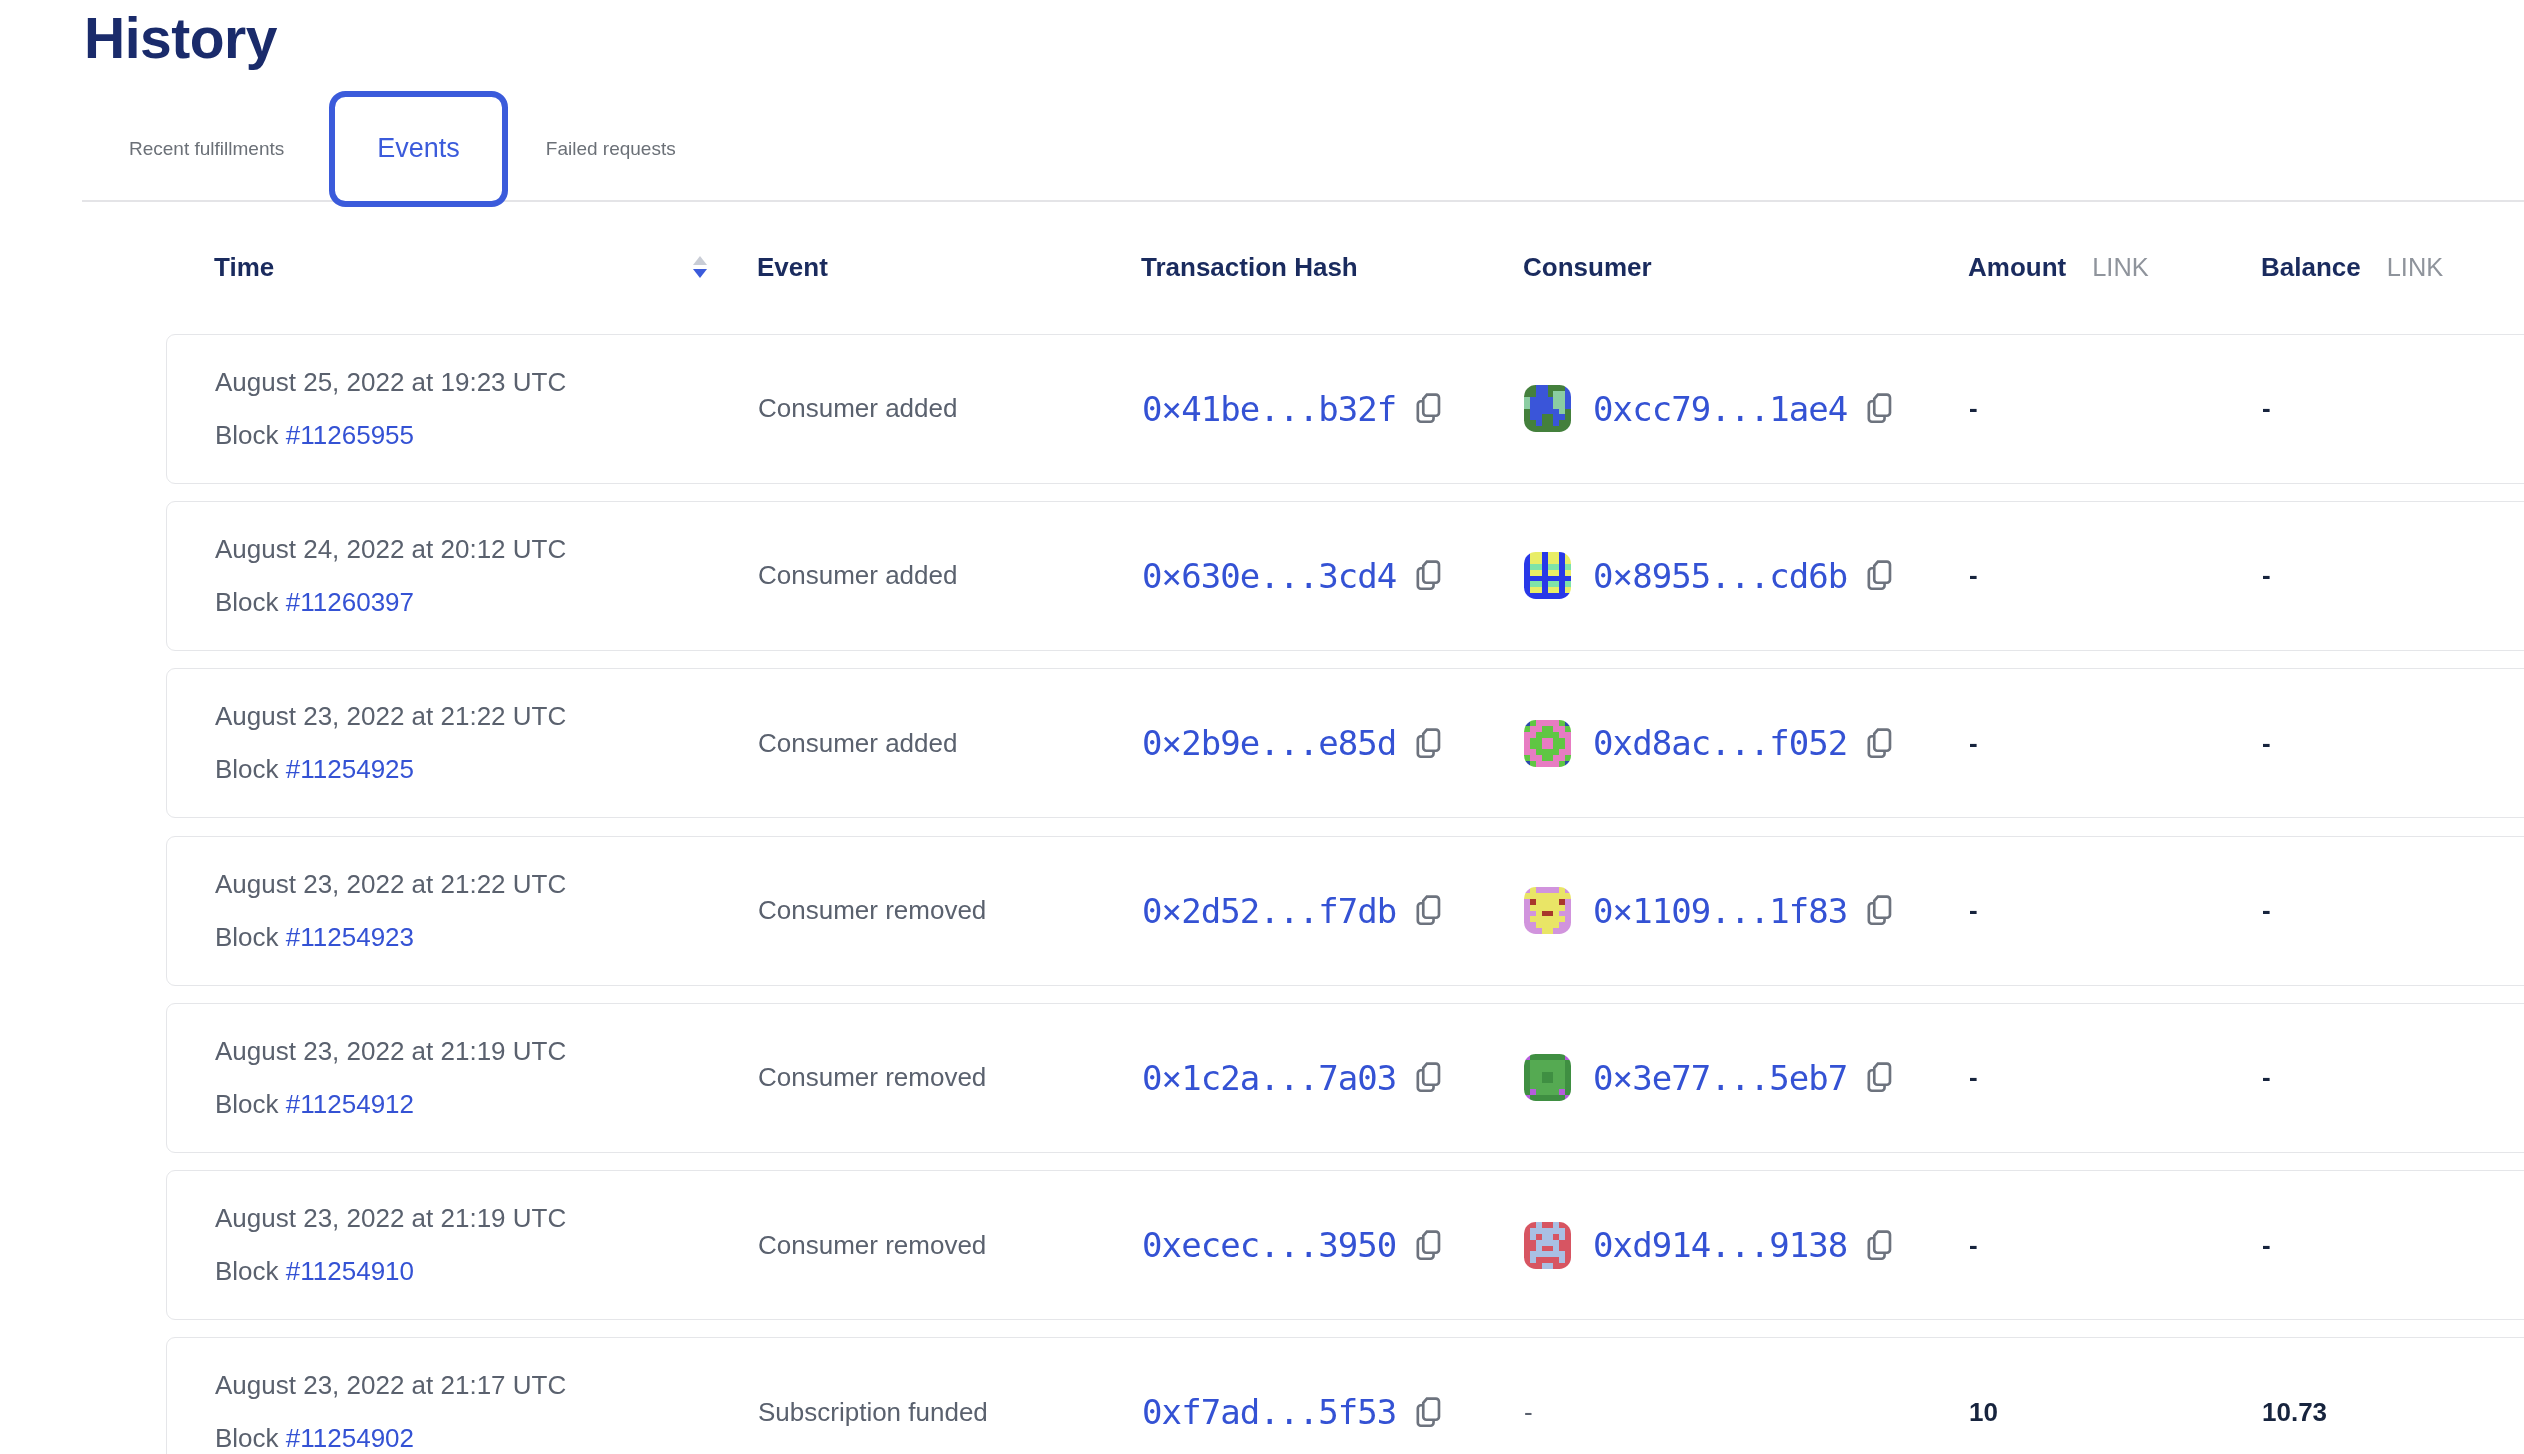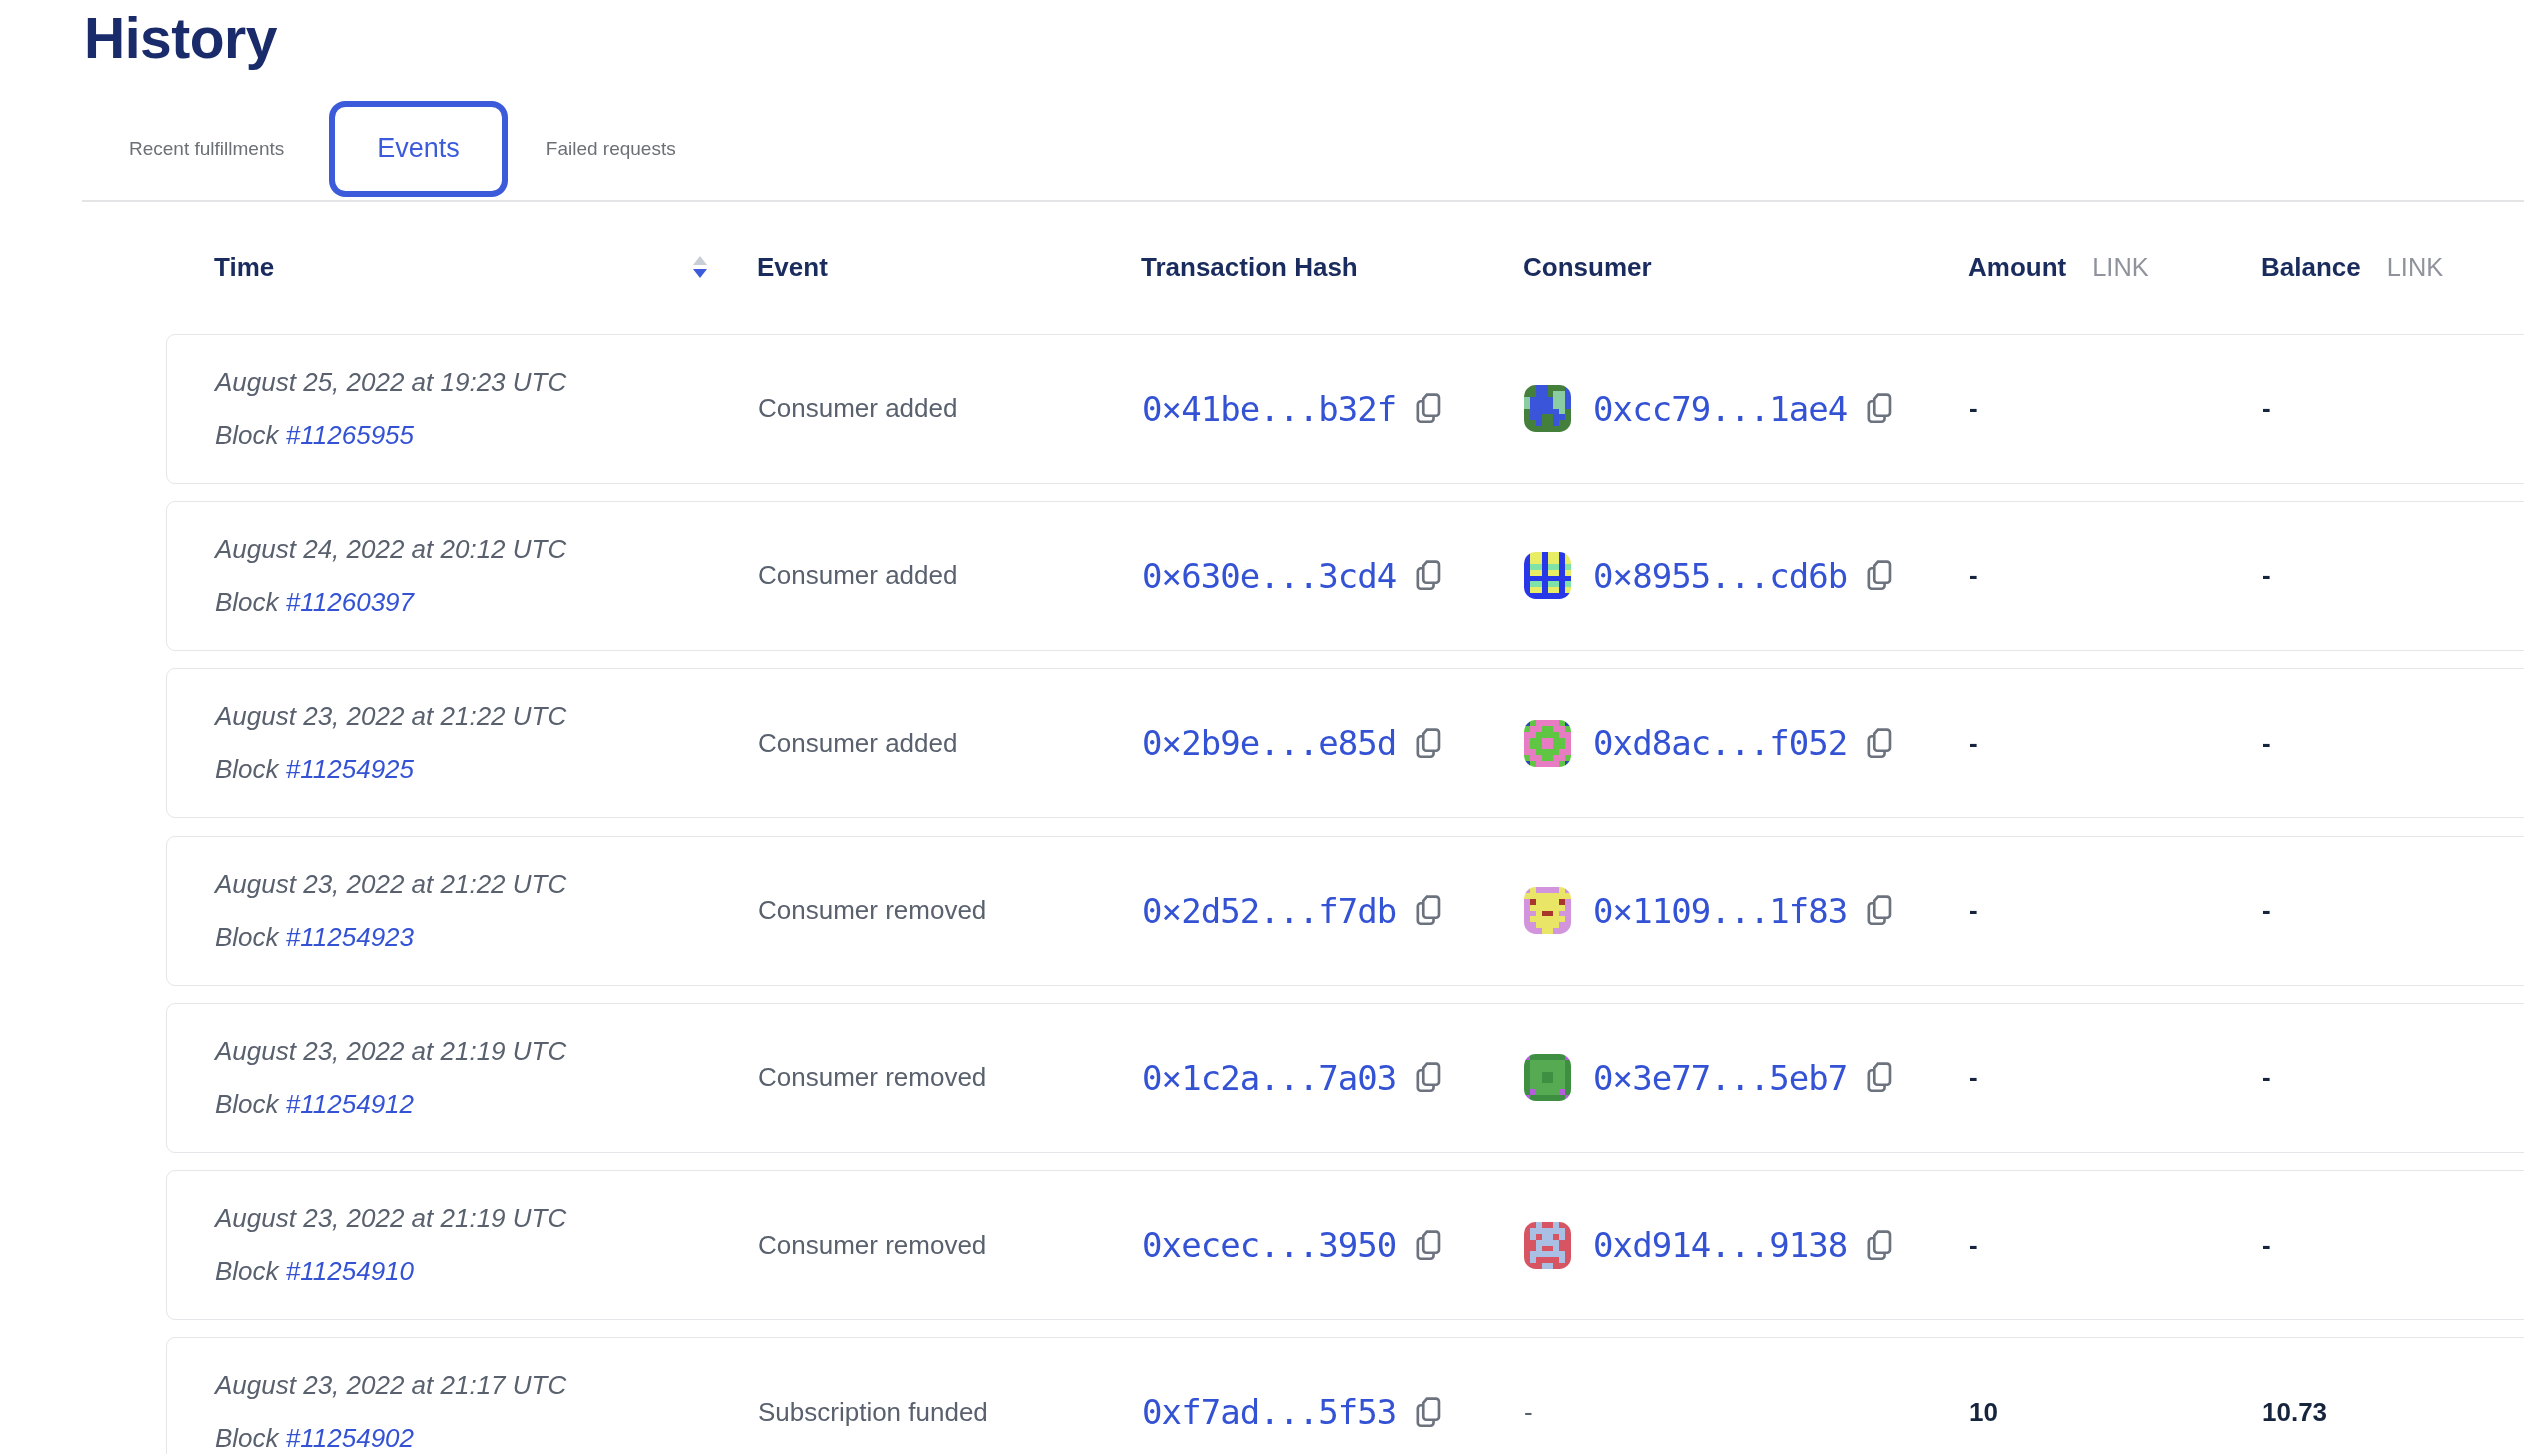--- a/index.html
+++ b/index.html
@@ -34,21 +34,21 @@
     background:#E4E4E7;
   }
   .tab{
     font-size:19px;color:#6B7077;cursor:pointer;white-space:nowrap;
     position:relative;z-index:1;background:transparent;border:none;
     font-family:inherit;padding:0;
   }
   .tab.first{margin-left:45px;}
   .tab.last{margin-left:38px;}
   .tab-active{
-    margin-left:45px;height:96px;padding:0 42px;
+    margin-left:45px;height:116px;padding:0 42px;
     border:6.4px solid var(--accent);border-radius:16.4px;background:#fff;
     display:flex;align-items:center;justify-content:center;
     font-size:27px;color:var(--accent);cursor:pointer;z-index:2;
     font-family:inherit;
   }
   
   .thead{
     margin-left:82px;width:2390px;
     display:grid;grid-template-columns:543px 384px 382px 445px 293px 1fr;
     padding:45px 0 51px 48px;
@@ -60,21 +60,21 @@
   .sort .down{width:0;height:0;border-left:7.3px solid transparent;border-right:7.3px solid transparent;border-top:9px solid var(--accent);}
   .unit{font-weight:400;color:var(--unit);font-size:25.4px;margin-left:26px;}
   
   .rows{margin-left:82px;width:2390px;display:flex;flex-direction:column;gap:17.3px;}
   .card{
     border:1.8px solid var(--border);border-radius:9px;height:150px;
     display:grid;grid-template-columns:543px 384px 382px 445px 293px 1fr;
     align-items:center;padding-left:48px;background:#fff;flex:none;
   }
   .cell{font-size:26px;}
-  .time-cell{align-self:center;font-style:italic;}
+  .time-cell{align-self:center;}
   .date{color:var(--gray);line-height:31px;}
   .block-line{margin-top:22px;color:var(--gray);line-height:31px;}
   .event{color:var(--gray);}
   .link{color:var(--link);text-decoration:none;cursor:pointer;}
   .hash{font-family:"DejaVu Sans Mono",monospace;font-size:34px;letter-spacing:-0.9px;}
   .hash-cell,.consumer-cell{display:flex;align-items:center;}
   .copy-btn{
     background:none;border:none;padding:0;margin-left:16.4px;cursor:pointer;
     display:inline-flex;align-items:center;
   }

